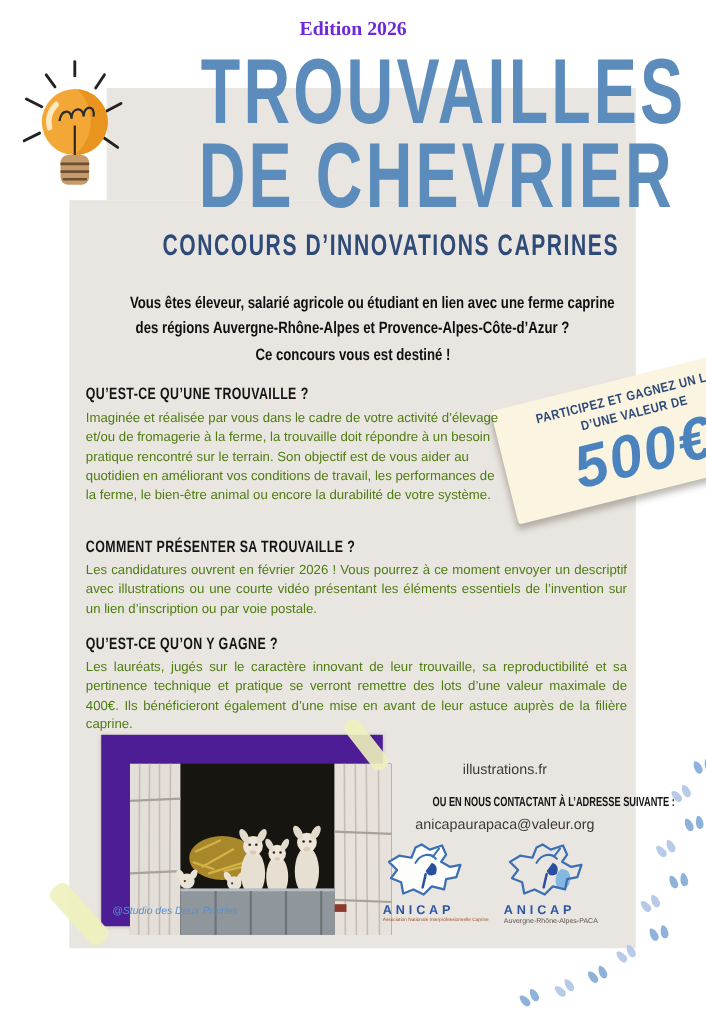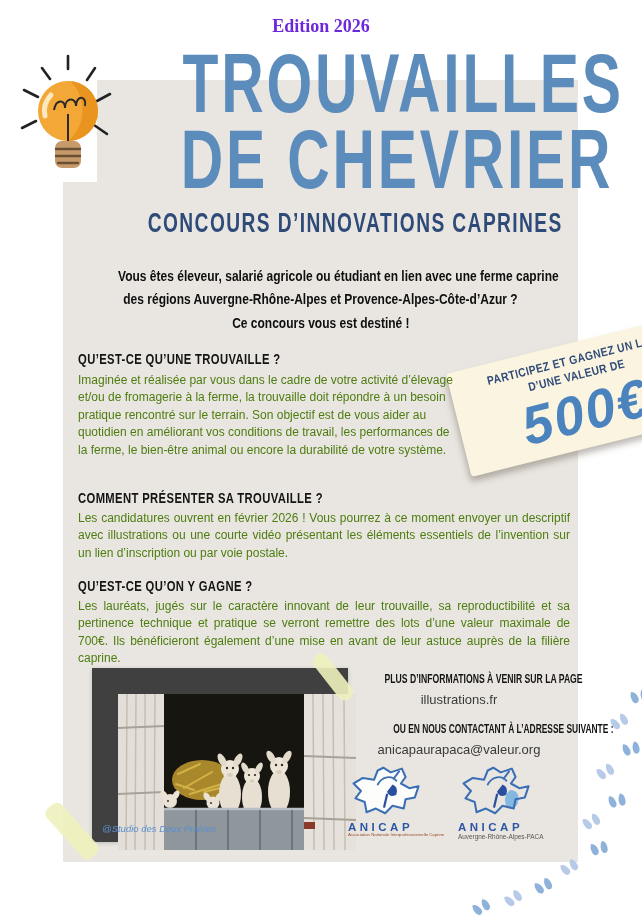--- a/index.html
+++ b/index.html
@@ -42,21 +42,21 @@
 
   
   .sec-head{color:#141414;font-weight:700;font-size:15px;letter-spacing:.5px;
             transform-origin:left top;transform:scaleX(0.75);white-space:nowrap;}
   .sec-body{color:#4d7c0f;font-size:12px;line-height:1.45;}
   .h1{left:78px;top:350px;}  .b1{left:78px;top:372px;width:382px;text-align:left;}
   .h2{left:78px;top:489px;}  .b2{left:78px;top:510px;width:492px;text-align:justify;}
   .h3{left:78px;top:577px;}  .b3{left:78px;top:598px;width:492px;text-align:justify;}
 
   
-  .photo-frame{left:92px;top:668px;width:256px;height:174px;background:#404040;
+  .photo-frame{left:92px;top:668px;width:256px;height:174px;background:#4c1d95;
                box-shadow:0 1px 4px rgba(0,0,0,.18);padding:26px;box-sizing:border-box;}
   .photo-credit{left:10px;bottom:8px;color:#5a8fd0;font-style:italic;font-size:9.5px;}
 
   
   .f-caps{left:346px;width:226px;text-align:center;color:#141414;font-weight:700;font-size:12px;}
   .f-plain{left:346px;width:226px;text-align:center;color:#3a3a3a;font-size:13px;}
   .fi1{top:672px;} .fi2{top:692px;} .fi3{top:722px;} .fi4{top:742px;}
 
   
   .logo{top:764px;width:108px;}
@@ -122,21 +122,21 @@
     <div class="ticket-amount">500€</div>
   </div>
 
   <div class="abs sec-head h1">QU’EST-CE QU’UNE TROUVAILLE ?</div>
   <div class="abs sec-body b1">Imaginée et réalisée par vous dans le cadre de votre activité d’élevage et/ou de fromagerie à la ferme, la trouvaille doit répondre à un besoin pratique rencontré sur le terrain. Son objectif est de vous aider au quotidien en améliorant vos conditions de travail, les performances de la ferme, le bien-être animal ou encore la durabilité de votre système.</div>
 
   <div class="abs sec-head h2">COMMENT PRÉSENTER SA TROUVAILLE ?</div>
   <div class="abs sec-body b2">Les candidatures ouvrent en février 2026 ! Vous pourrez à ce moment envoyer un descriptif avec illustrations ou une courte vidéo présentant les éléments essentiels de l’invention sur un lien d’inscription ou par voie postale.</div>
 
   <div class="abs sec-head h3">QU’EST-CE QU’ON Y GAGNE ?</div>
-  <div class="abs sec-body b3">Les lauréats, jugés sur le caractère innovant de leur trouvaille, sa reproductibilité et sa pertinence technique et pratique se verront remettre des lots d’une valeur maximale de 700€. Ils bénéficieront également d’une mise en avant de leur astuce auprès de la filière caprine.</div>
+  <div class="abs sec-body b3">Les lauréats, jugés sur le caractère innovant de leur trouvaille, sa reproductibilité et sa pertinence technique et pratique se verront remettre des lots d’une valeur maximale de 400€. Ils bénéficieront également d’une mise en avant de leur astuce auprès de la filière caprine.</div>
 
   <div class="abs photo-frame">
     <svg width="238" height="156" viewBox="0 0 238 156" style="display:block;">
       <rect x="0" y="0" width="238" height="156" fill="#16150f"></rect>
 
       <rect x="0" y="0" width="46" height="156" fill="#e3dfd8"></rect>
       <g stroke="#c4beb4" stroke-width="1.5">
         <line x1="9" y1="0" x2="8" y2="156"></line>
           <line x1="18" y1="0" x2="17" y2="156"></line>
         <line x1="27" y1="0" x2="27" y2="156"></line>
@@ -213,21 +213,20 @@
       <g stroke="#6d747a" stroke-width="2">
         <line x1="78" y1="116" x2="78" y2="156"></line>
           <line x1="110" y1="116" x2="110" y2="156"></line>
         <line x1="142" y1="116" x2="142" y2="156"></line>
           <line x1="174" y1="116" x2="174" y2="156"></line>
       </g>
     </svg>
     <div class="abs photo-credit">@Studio des Deux Prairies</div>
   </div>
 
-  <div class="abs f-caps fi1"><span class="condense cx72">PLUS D’INFORMATIONS À VENIR SUR LA PAGE</span></div>
   <div class="abs f-plain fi2">illustrations.fr</div>
   <div class="abs f-caps fi3"><span class="condense cx70">OU EN NOUS CONTACTANT À L’ADRESSE SUIVANTE :</span></div>
   <div class="abs f-plain fi4">anicapaurapaca@valeur.org</div>
 
   <div class="abs logo logo1">
     <svg width="78" height="52" viewBox="0 0 80 56">
       <path d="M36,4 L44,9 L56,5 L60,14 L55,21 L64,26 L74,24 L70,36 L60,38 L58,48 L46,45 L38,53 L28,48 L18,52 L16,41 L6,37 L12,29 L4,21 L14,15 L26,17 L30,7 Z" fill="#fdfdfb" stroke="#3b6fb5" stroke-width="2.2" stroke-linejoin="round"></path>
       <path d="M30,22 C35,13 45,12 50,18 M47,16 l6,-8" fill="none" stroke="#3b6fb5" stroke-width="2" stroke-linecap="round"></path>
       <path d="M46,22 q7,3 4,11 q-7,4 -10,-3 z" fill="#2b4fa0"></path>
       <path d="M40,33 L37,46" stroke="#2b4fa0" stroke-width="2.4" stroke-linecap="round"></path>

